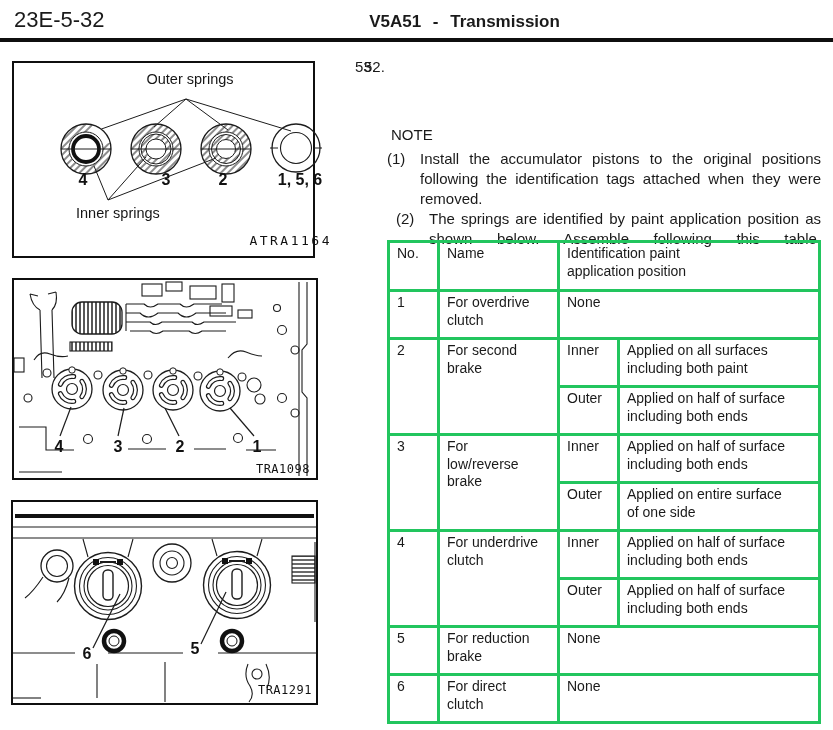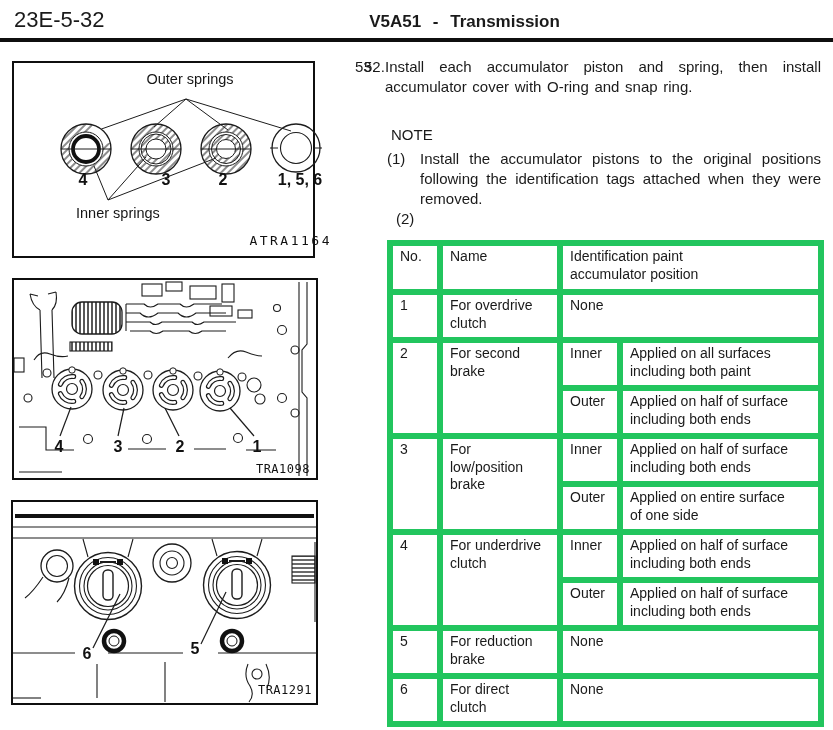--- a/index.html
+++ b/index.html
@@ -28,21 +28,21 @@
   .step .num{position:absolute;left:0;top:0;}
   .stretch{text-align-last:justify;margin-left:9px;}
   .note{position:absolute;left:387px;top:121px;width:434px;font-size:15px;line-height:20px;}
   .note-head{margin:4px;}
   .note-item{position:relative;padding-left:33px;text-align:justify;word-spacing:1.5px;}
   .note-item .num{position:absolute;left:0;top:0;}
 
   
   table.spring{position:absolute;left:387px;top:240px;width:431px;border-collapse:collapse;table-layout:fixed;
     border:2px solid #111;font-size:14px;line-height:17.5px;}
-  table.spring td{border:6px solid #22c55e;vertical-align:top;padding:2px 7px;white-space:pre-line;box-sizing:border-box;}
+  table.spring td{border:3px solid #22c55e;vertical-align:top;padding:2px 7px;white-space:pre-line;box-sizing:border-box;}
   tr.rh{height:49px;}
   tr.r{height:48px;}
 </style>
 </head>
 <body>
 
 <div class="page">
 
   <div class="page-code">23E-5-32</div>
   <div class="doc-title">V5A51 - Transmission</div>
@@ -292,48 +292,48 @@
       <text class="figcode2" x="299" y="192" text-anchor="end">TRA1291</text>
     </svg>
   </div>
 
   <div class="steps">
     <div class="step stretch">
       <span class="num">52.</span>
     </div>
     <div class="step">
       <span class="num">53.</span>
-      <span>Install each accumulator piston and spring, then install accumulator cover with O-ring and snap ring.</span>
     </div>
   </div>
 
   <div class="note">
     <div class="note-head">NOTE</div>
     <div class="note-item">
       <span class="num">(1)</span>
       <span>Install the accumulator pistons to the original positions following the identification tags attached when they were removed.</span>
     </div>
     <div class="note-item stretch">
       <span class="num">(2)</span>
+      <span>The springs are identified by paint application position as shown below. Assemble following this table.</span>
     </div>
   </div>
 
   <table class="spring">
     <colgroup>
       <col style="width:50px">
         <col style="width:120px">
         <col style="width:60px">
         <col style="width:201px">
     </colgroup>
     <tbody>
       <tr class="rh">
         <td>No.</td>
         <td>Name</td>
         <td colspan="2">Identification paint
-accumulator position</td>
+application position</td>
       </tr>
       <tr class="r">
         <td>1</td>
         <td>For overdrive
 clutch</td>
         <td colspan="2">None</td>
       </tr>
       <tr class="r">
         <td rowspan="2">2</td>
         <td rowspan="2">For second
@@ -343,21 +343,21 @@
 including both paint</td>
       </tr>
       <tr class="r">
         <td>Outer</td>
         <td>Applied on half of surface
 including both ends</td>
       </tr>
       <tr class="r">
         <td rowspan="2">3</td>
         <td rowspan="2">For
-low/position
+low/reverse
 brake</td>
         <td>Inner</td>
         <td>Applied on half of surface
 including both ends</td>
       </tr>
       <tr class="r">
         <td>Outer</td>
         <td>Applied on entire surface
 of one side</td>
       </tr>

